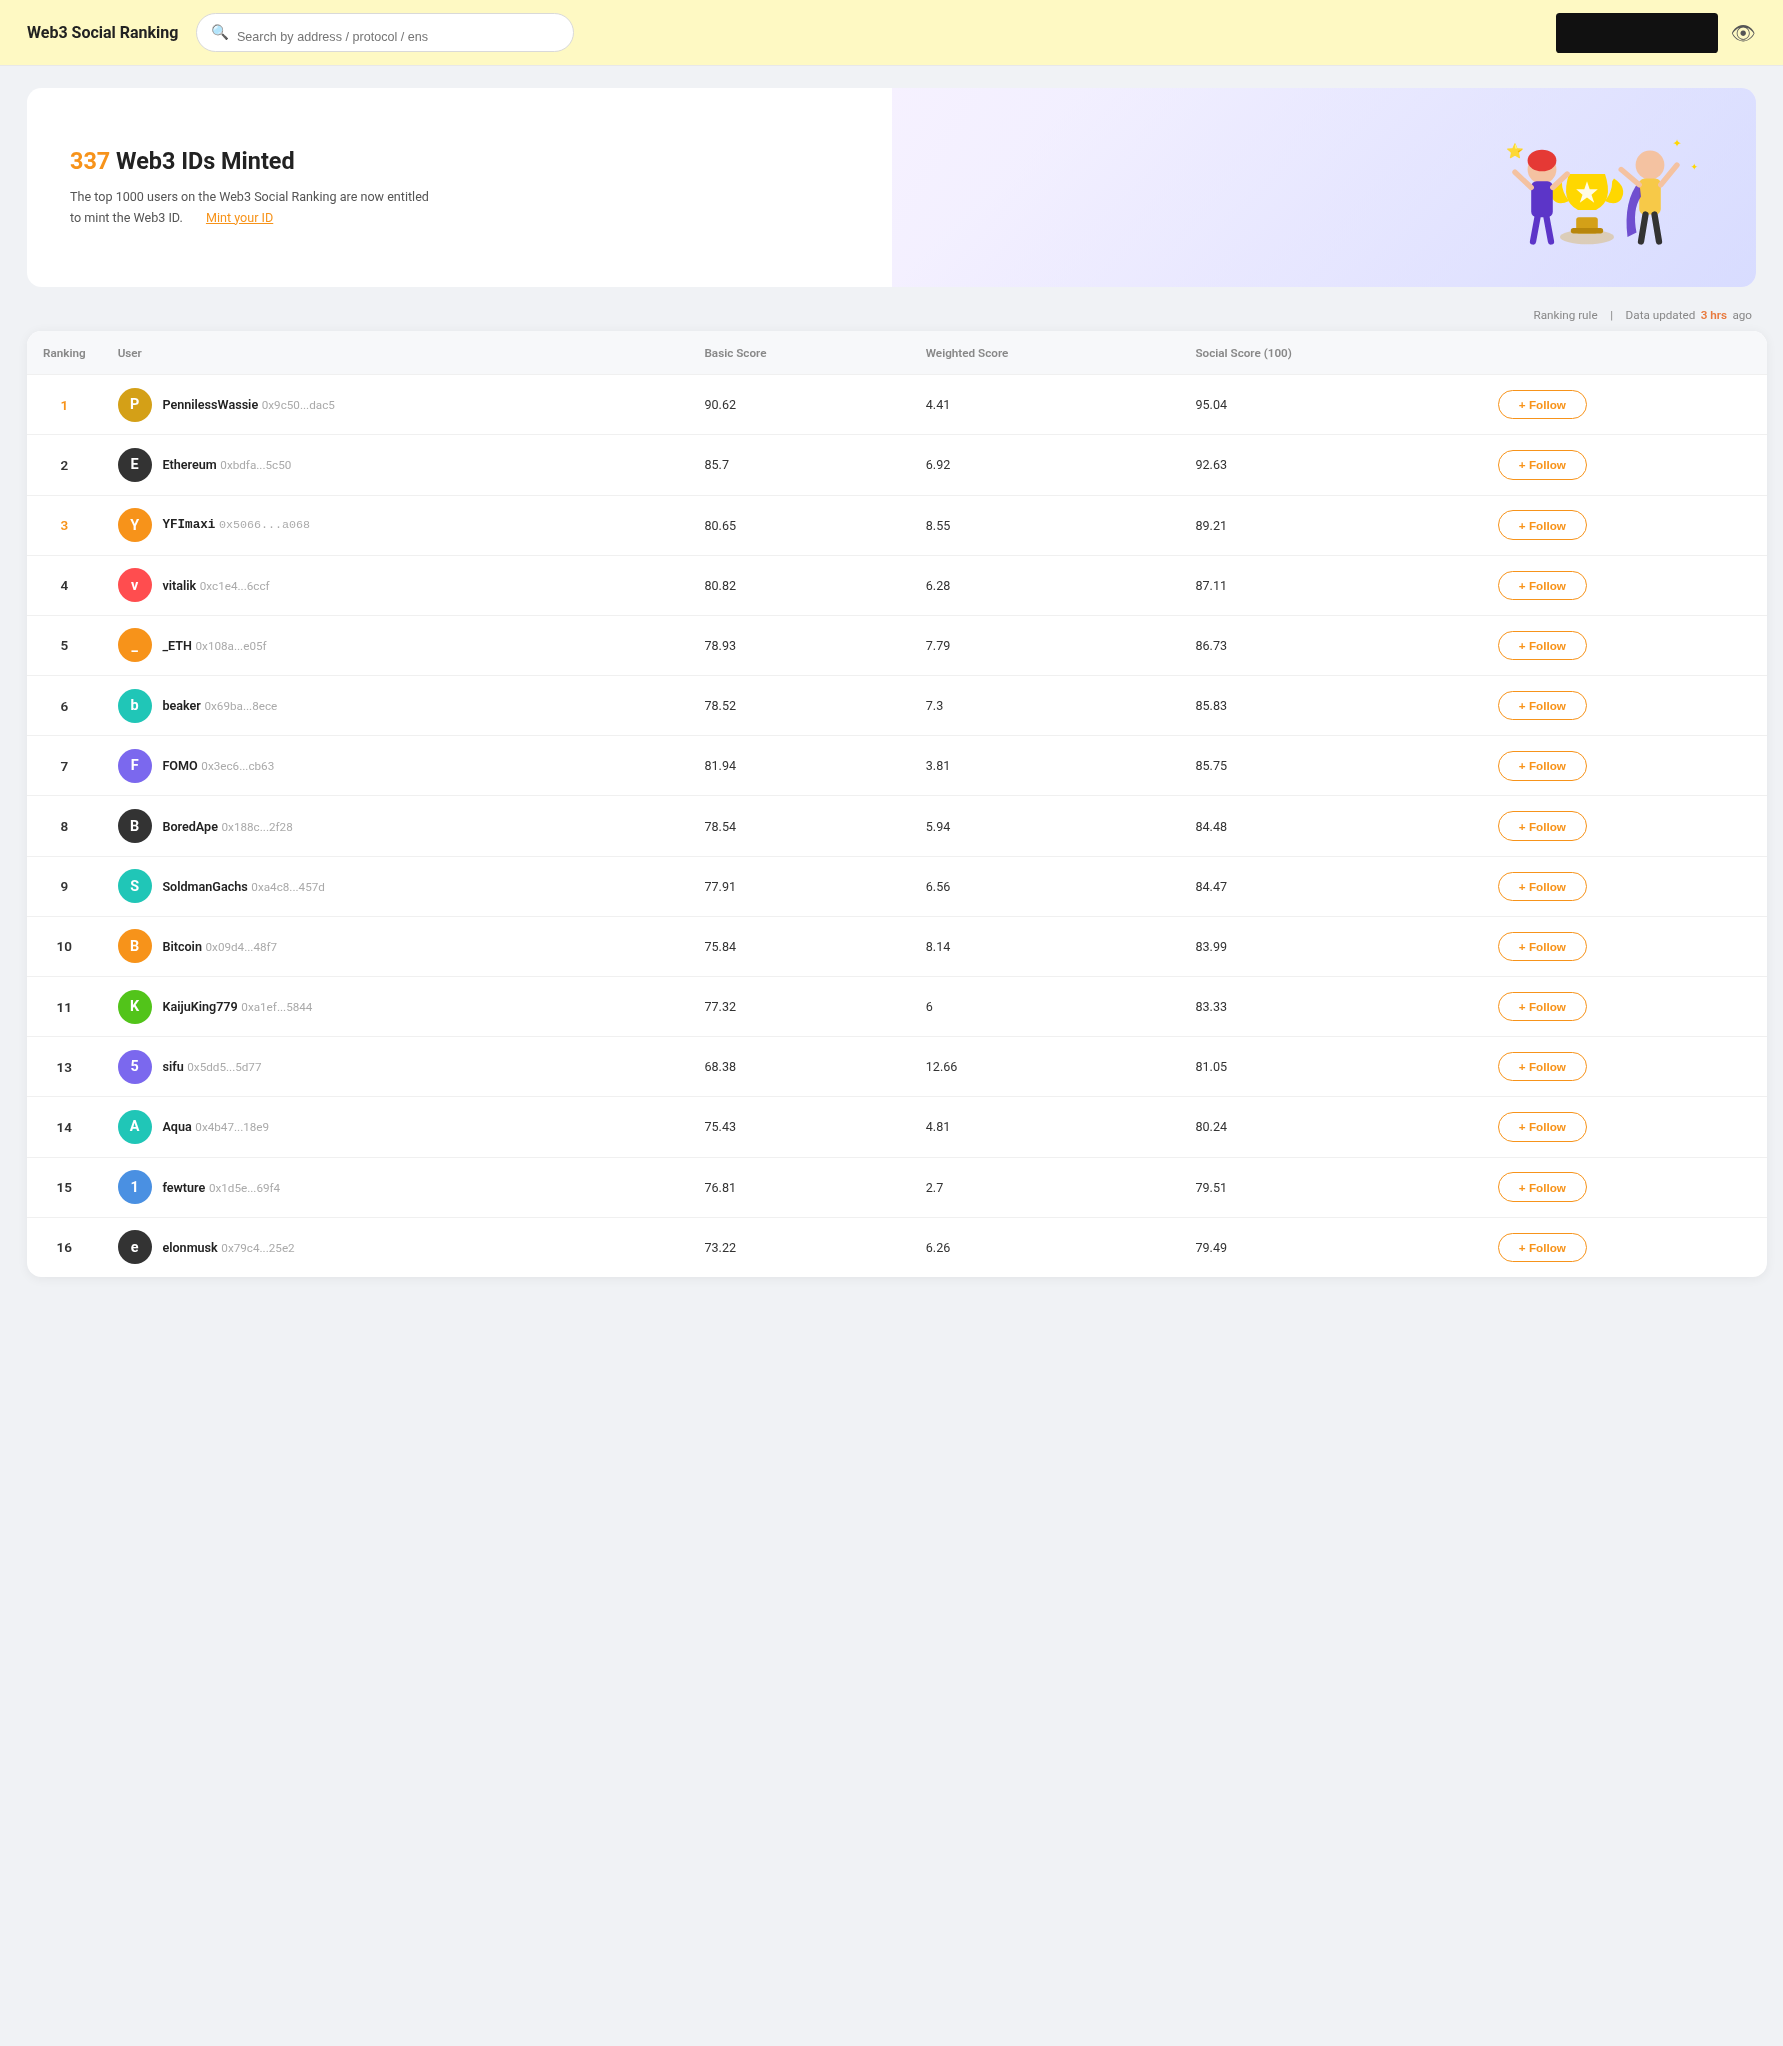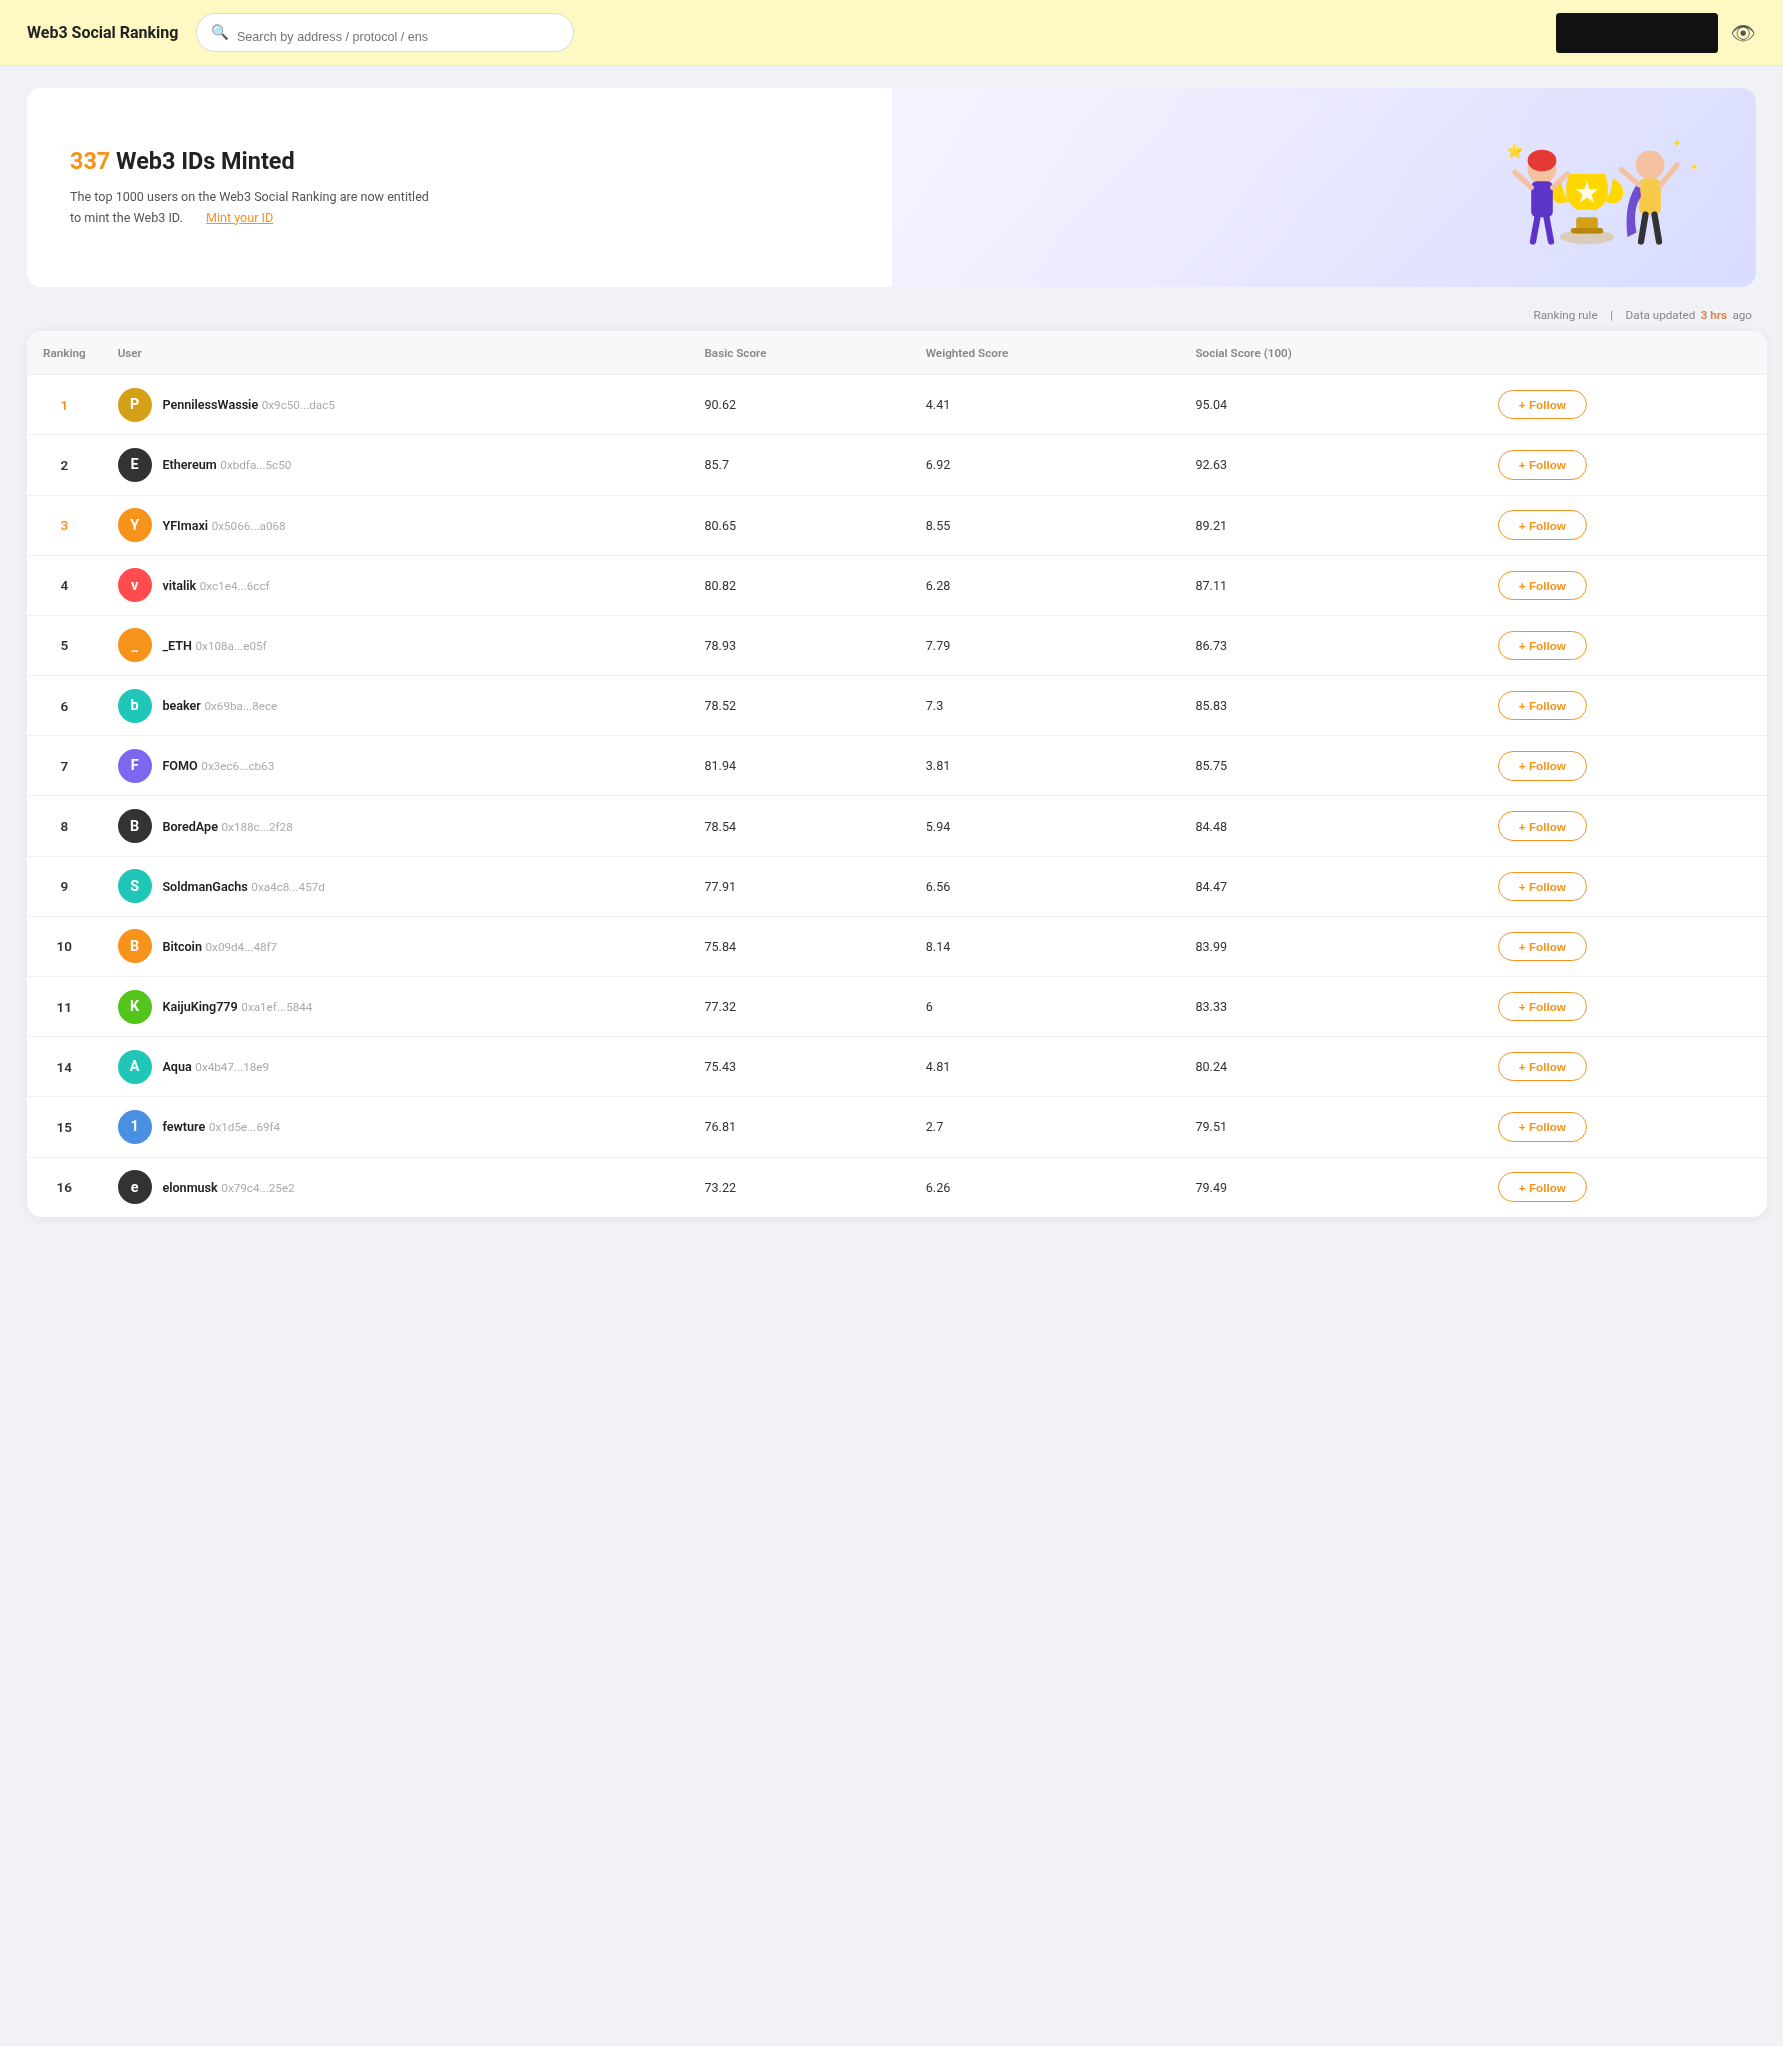--- a/index.html
+++ b/index.html
@@ -341,21 +341,21 @@
           <td class="score-cell">85.7</td>
           <td class="score-cell">6.92</td>
           <td class="score-cell">92.63</td>
           <td><button class="follow-btn">+ Follow</button></td>
         </tr>
         <tr>
           <td class="rank-cell rank-bronze">3</td>
           <td>
             <div class="user-cell">
               <div class="avatar av-orange">Y</div>
-              <span style="cursor: pointer;"><span class="user-name">YFImaxi</span><span class="user-addr">0x5066...a068</span></span>
+              <span style="cursor: pointer; font-family: Liberation Mono, monospace;"><span class="user-name">YFImaxi</span><span class="user-addr">0x5066...a068</span></span>
             </div>
           </td>
           <td class="score-cell">80.65</td>
           <td class="score-cell">8.55</td>
           <td class="score-cell">89.21</td>
           <td><button class="follow-btn">+ Follow</button></td>
         </tr>
         <tr>
           <td class="rank-cell rank-silver">4</td>
           <td>
@@ -454,20 +454,33 @@
               <div class="avatar av-green">K</div>
               <span style="cursor: pointer;"><span class="user-name">KaijuKing779</span><span class="user-addr">0xa1ef...5844</span></span>
             </div>
           </td>
           <td class="score-cell">77.32</td>
           <td class="score-cell">6</td>
           <td class="score-cell">83.33</td>
           <td><button class="follow-btn">+ Follow</button></td>
         </tr>
         <tr>
+          <td class="rank-cell rank-silver">13</td>
+          <td>
+            <div class="user-cell">
+              <div class="avatar av-purple">5</div>
+              <span style="cursor: pointer;"><span class="user-name">sifu</span><span class="user-addr">0x5dd5...5d77</span></span>
+            </div>
+          </td>
+          <td class="score-cell">68.38</td>
+          <td class="score-cell">12.66</td>
+          <td class="score-cell">81.05</td>
+          <td><button class="follow-btn">+ Follow</button></td>
+        </tr>
+        <tr>
           <td class="rank-cell rank-silver">14</td>
           <td>
             <div class="user-cell">
               <div class="avatar av-teal">A</div>
               <span style="cursor: pointer;"><span class="user-name">Aqua</span><span class="user-addr">0x4b47...18e9</span></span>
             </div>
           </td>
           <td class="score-cell">75.43</td>
           <td class="score-cell">4.81</td>
           <td class="score-cell">80.24</td>

